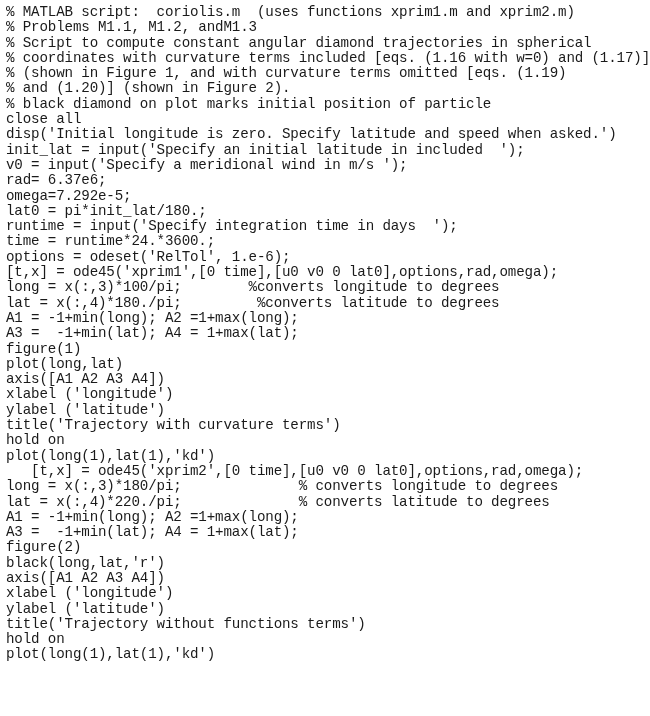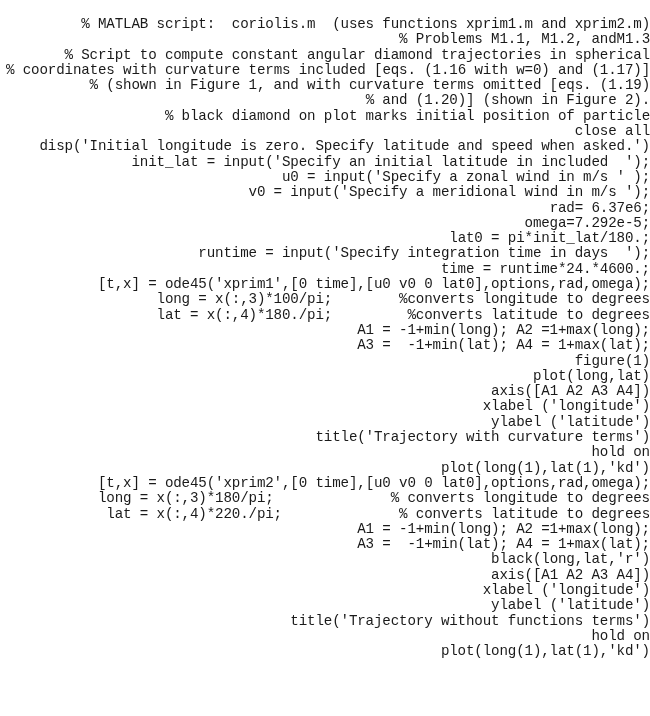--- a/index.html
+++ b/index.html
@@ -9,25 +9,24 @@
   }
   body {
     width: 650px;
     height: 716px;
     overflow: hidden;
     font-family: "Liberation Mono", "DejaVu Sans Mono", monospace;
   }
   #code-listing {
     position: absolute;
     left: 0;
-    top: 12px;
+    top: 0;
     width: 650px;
     padding: 5px 0 0 6px;
     box-sizing: border-box;
-    text-align: right;
   }
   .code-line {
     font-family: "Liberation Mono", "DejaVu Sans Mono", monospace;
     font-size: 14.2px;
     line-height: 15.3px;
     height: 15.3px;
     color: #1a1a1a;
     white-space: pre;
     letter-spacing: -0.15px;
     font-weight: 400;
@@ -43,45 +42,46 @@
     <div class="code-line">% MATLAB script:  coriolis.m  (uses functions xprim1.m and xprim2.m)</div>
     <div class="code-line">% Problems M1.1, M1.2, andM1.3</div>
     <div class="code-line">% Script to compute constant angular diamond trajectories in spherical</div>
     <div class="code-line">% coordinates with curvature terms included [eqs. (1.16 with w=0) and (1.17)]</div>
     <div class="code-line">% (shown in Figure 1, and with curvature terms omitted [eqs. (1.19)</div>
     <div class="code-line">% and (1.20)] (shown in Figure 2).</div>
     <div class="code-line">% black diamond on plot marks initial position of particle</div>
     <div class="code-line">close all</div>
     <div class="code-line">disp('Initial longitude is zero. Specify latitude and speed when asked.')</div>
     <div class="code-line">init_lat = input('Specify an initial latitude in included  ');</div>
-    <div class="code-line">u0 = input('Specify a zonal wind in m/s ' );</div>
     <div class="code-line">v0 = input('Specify a meridional wind in m/s ');</div>
     <div class="code-line">rad= 6.37e6;</div>
     <div class="code-line">omega=7.292e-5;</div>
     <div class="code-line">lat0 = pi*init_lat/180.;</div>
     <div class="code-line">runtime = input('Specify integration time in days  ');</div>
-    <div class="code-line">time = runtime*24.*4600.;</div>
+    <div class="code-line">time = runtime*24.*3600.;</div>
+    <div class="code-line">options = odeset('RelTol', 1.e-6);</div>
     <div class="code-line">[t,x] = ode45('xprim1',[0 time],[u0 v0 0 lat0],options,rad,omega);</div>
     <div class="code-line">long = x(:,3)*100/pi;        %converts longitude to degrees</div>
     <div class="code-line">lat = x(:,4)*180./pi;         %converts latitude to degrees</div>
     <div class="code-line">A1 = -1+min(long); A2 =1+max(long);</div>
     <div class="code-line">A3 =  -1+min(lat); A4 = 1+max(lat);</div>
     <div class="code-line">figure(1)</div>
     <div class="code-line">plot(long,lat)</div>
     <div class="code-line">axis([A1 A2 A3 A4])</div>
     <div class="code-line">xlabel ('longitude')</div>
     <div class="code-line">ylabel ('latitude')</div>
     <div class="code-line">title('Trajectory with curvature terms')</div>
     <div class="code-line">hold on</div>
     <div class="code-line">plot(long(1),lat(1),'kd')</div>
     <div class="code-line">   [t,x] = ode45('xprim2',[0 time],[u0 v0 0 lat0],options,rad,omega);</div>
     <div class="code-line">long = x(:,3)*180/pi;              % converts longitude to degrees</div>
     <div class="code-line">lat = x(:,4)*220./pi;              % converts latitude to degrees</div>
     <div class="code-line">A1 = -1+min(long); A2 =1+max(long);</div>
     <div class="code-line">A3 =  -1+min(lat); A4 = 1+max(lat);</div>
+    <div class="code-line">figure(2)</div>
     <div class="code-line">black(long,lat,'r')</div>
     <div class="code-line">axis([A1 A2 A3 A4])</div>
     <div class="code-line">xlabel ('longitude')</div>
     <div class="code-line">ylabel ('latitude')</div>
     <div class="code-line">title('Trajectory without functions terms')</div>
     <div class="code-line">hold on</div>
     <div class="code-line">plot(long(1),lat(1),'kd')</div>
   </div>
 
 </body></html>

